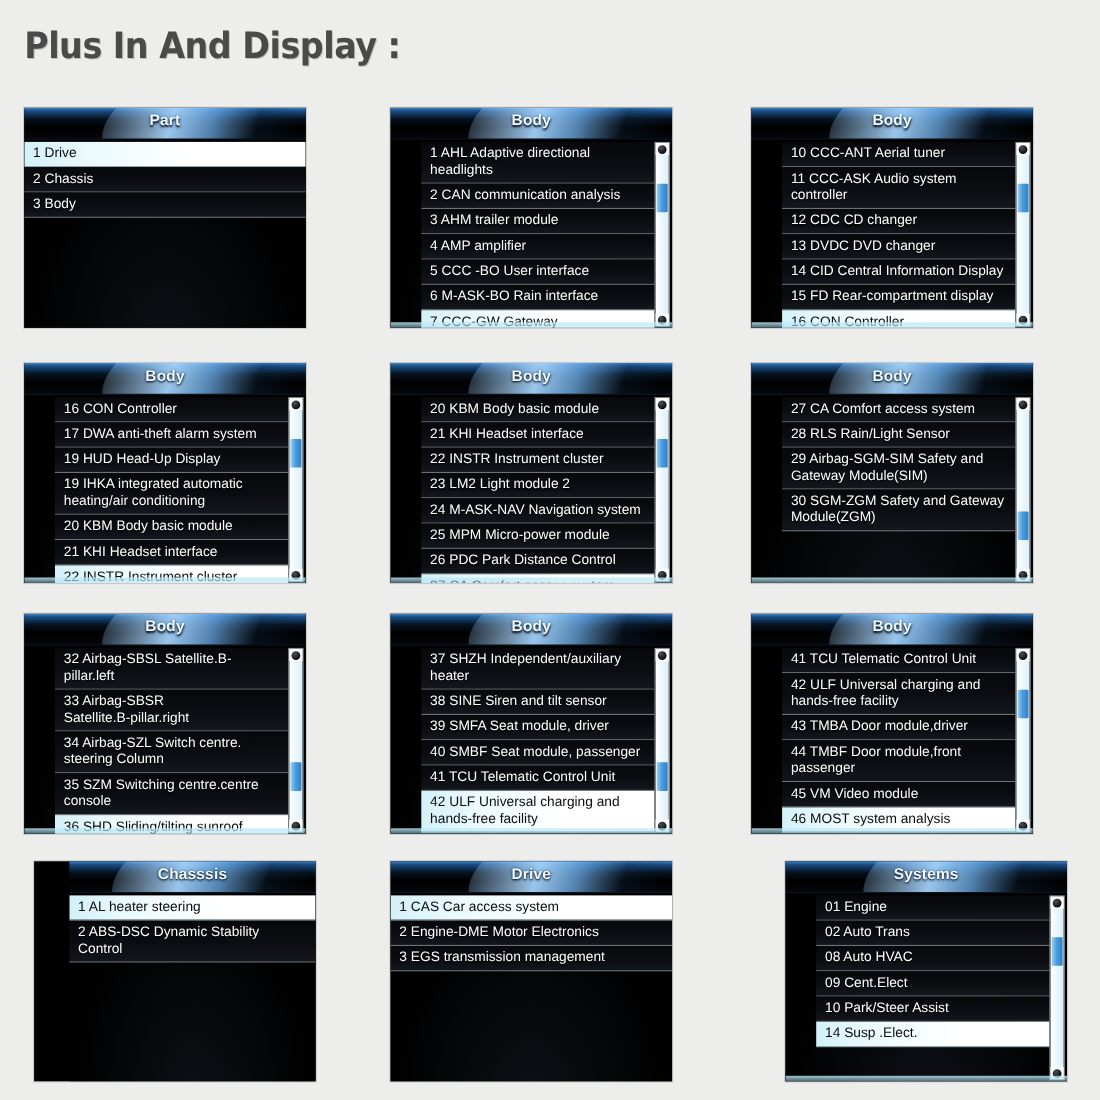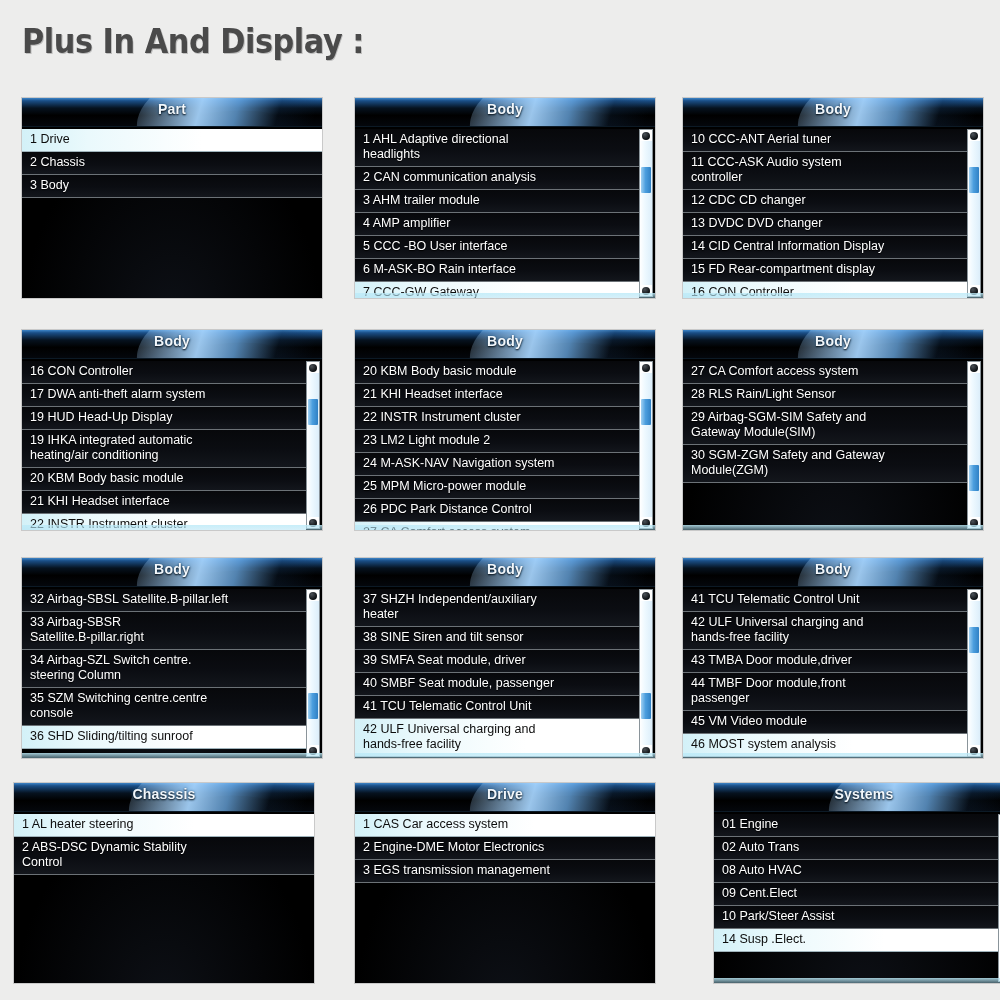--- a/index.html
+++ b/index.html
@@ -35,21 +35,21 @@
   #grid {
     position: absolute;
     left: 0;
     top: 0;
     width: 1000px;
     height: 1000px;
   }
 
   .screen {
     position: absolute;
-    width: 300px;
+    width: 256px;
     height: 200px;
     background: #000;
     box-sizing: border-box;
     overflow: hidden;
     box-shadow: 0 0 0 1px #c9c9c9;
   }
 
   
   .scr-header {
     position: relative;
@@ -116,20 +116,21 @@
   }
   .list {
     position: absolute;
     left: 0;
     top: 0;
     right: 0;
     padding-top: 2px;
   }
   .list.has-scroll {
     right: 16px;
+    padding-left: 28px;
   }
 
   .row {
     position: relative;
     box-sizing: border-box;
     padding: 3px 6px 4px 8px;
     border-bottom: 1px solid #6c7277;
     background: linear-gradient(to bottom, #07080b 0%, #0b0d12 55%, #13161c 100%);
     color: #ffffff;
     font-size: 12.5px;
@@ -407,21 +408,21 @@
           <div class="row selected"><span class="num">46</span> <span>MOST system analysis</span></div>
         </div>
         <div class="scrollbar">
           <div class="sb-btn up"></div>
           <div class="sb-btn down"></div>
           <div class="sb-thumb" style="top: 22%; height: 16%;"></div>
         </div>
         <div class="scr-sheen"></div>
       </div>
     </div>
-    <div class="screen" style="left: 14px; top: 783px;">
+    <div class="screen" style="left: 31px; top: 783px; padding-left: 32px;">
       <div class="scr-header">
         <div class="swoosh2"></div>
         <div class="swoosh"></div>
         <div class="title">Chasssis</div>
       </div>
       <div class="scr-body">
         <div class="list">
           <div class="row selected"><span class="num">1</span> <span>AL heater steering</span></div>
           <div class="row"><span class="num">2</span> <span>ABS-DSC Dynamic Stability
 Control</span></div>

